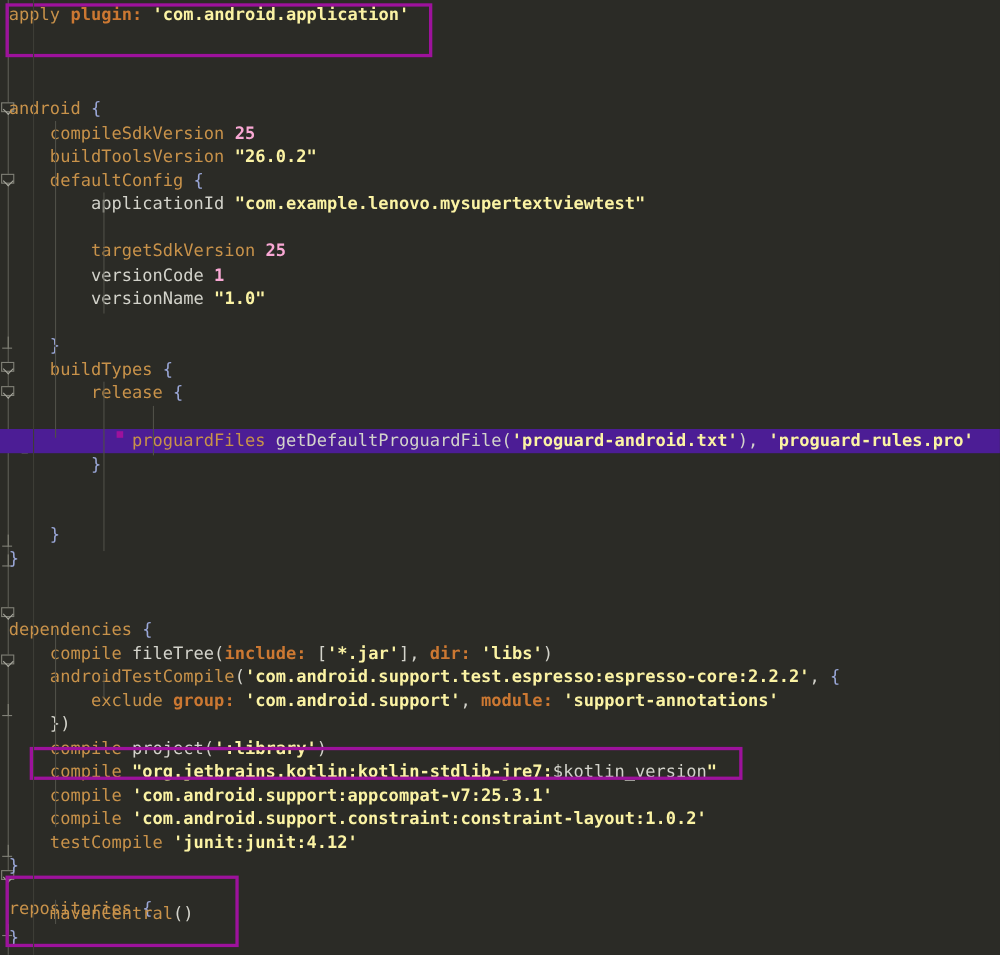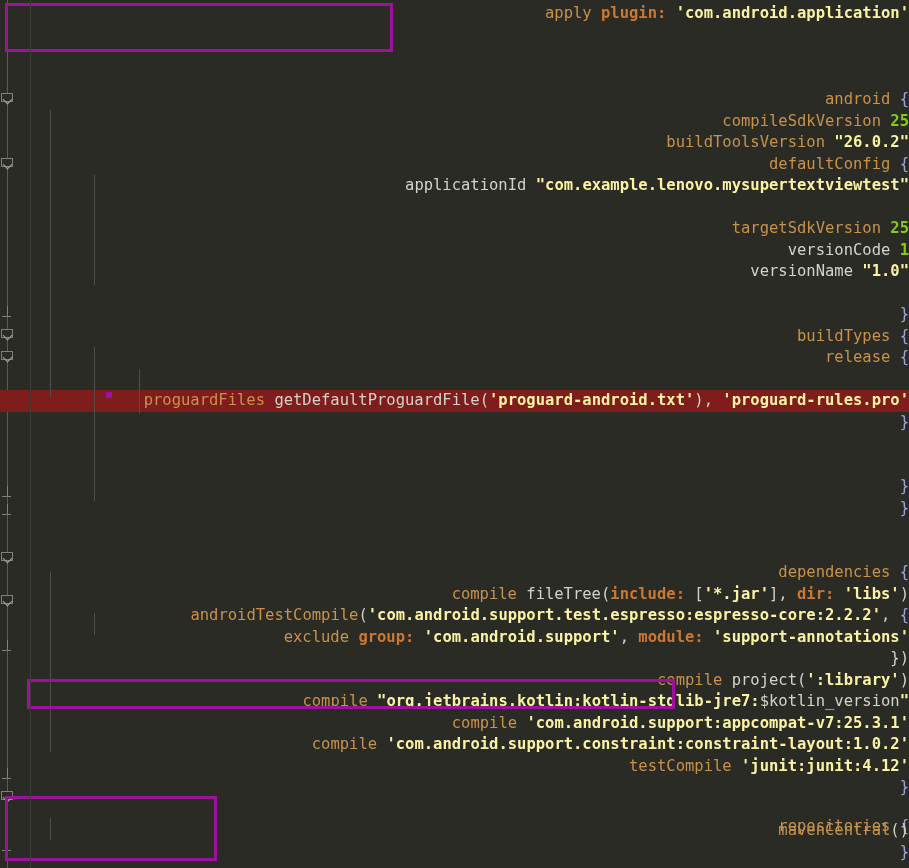--- a/index.html
+++ b/index.html
@@ -11,21 +11,20 @@
     width: 909px;
     height: 868px;
     overflow: hidden;
     font-family: "DejaVu Sans Mono", monospace;
   }
   #editor {
     position: relative;
     width: 909px;
     height: 868px;
     background: #2b2b26;
-    text-align: right;
   }
   
   .gutter {
     position: absolute;
     left: 0; top: 0;
     width: 30px; height: 868px;
     background: #2b2b26;
   }
   .gutter-rail {
     position: absolute;
@@ -110,35 +109,35 @@
     position: absolute;
     left: 0;
     width: 909px;
     height: 21.5px;
     line-height: 21.5px;
     font-size: 15.5px;
     white-space: pre;
     color: #a9b7c6;
   }
   .line .txt { padding-left: 8px; display: inline-block; }
-  .line.current { background: #7f1d1d; }
+  .line.current { background: #4c1d95; }
 
   
   .iguide {
     position: absolute;
     width: 1px;
     background: #4f4f47;
   }
 
   
   .kw      { color: #cc7832; font-weight: bold; }
   .prop    { color: #c8924a; }
   .ident   { color: #d3d3cb; }
   .str     { color: #fbf3a4; font-weight: bold; }
-  .num     { color: #84cc16; font-weight: bold; }
+  .num     { color: #f9a8d4; font-weight: bold; }
   .bool    { color: #2f3fb5; font-weight: bold; }
   .punc    { color: #d3d3cb; }
   .brace   { color: #9aa7d8; }
   .fn      { color: #d3d3cb; }
   .var     { color: #d3d3cb; }
   .plain   { color: #d3d3cb; }
 
   
   .hlbox {
     position: absolute;

